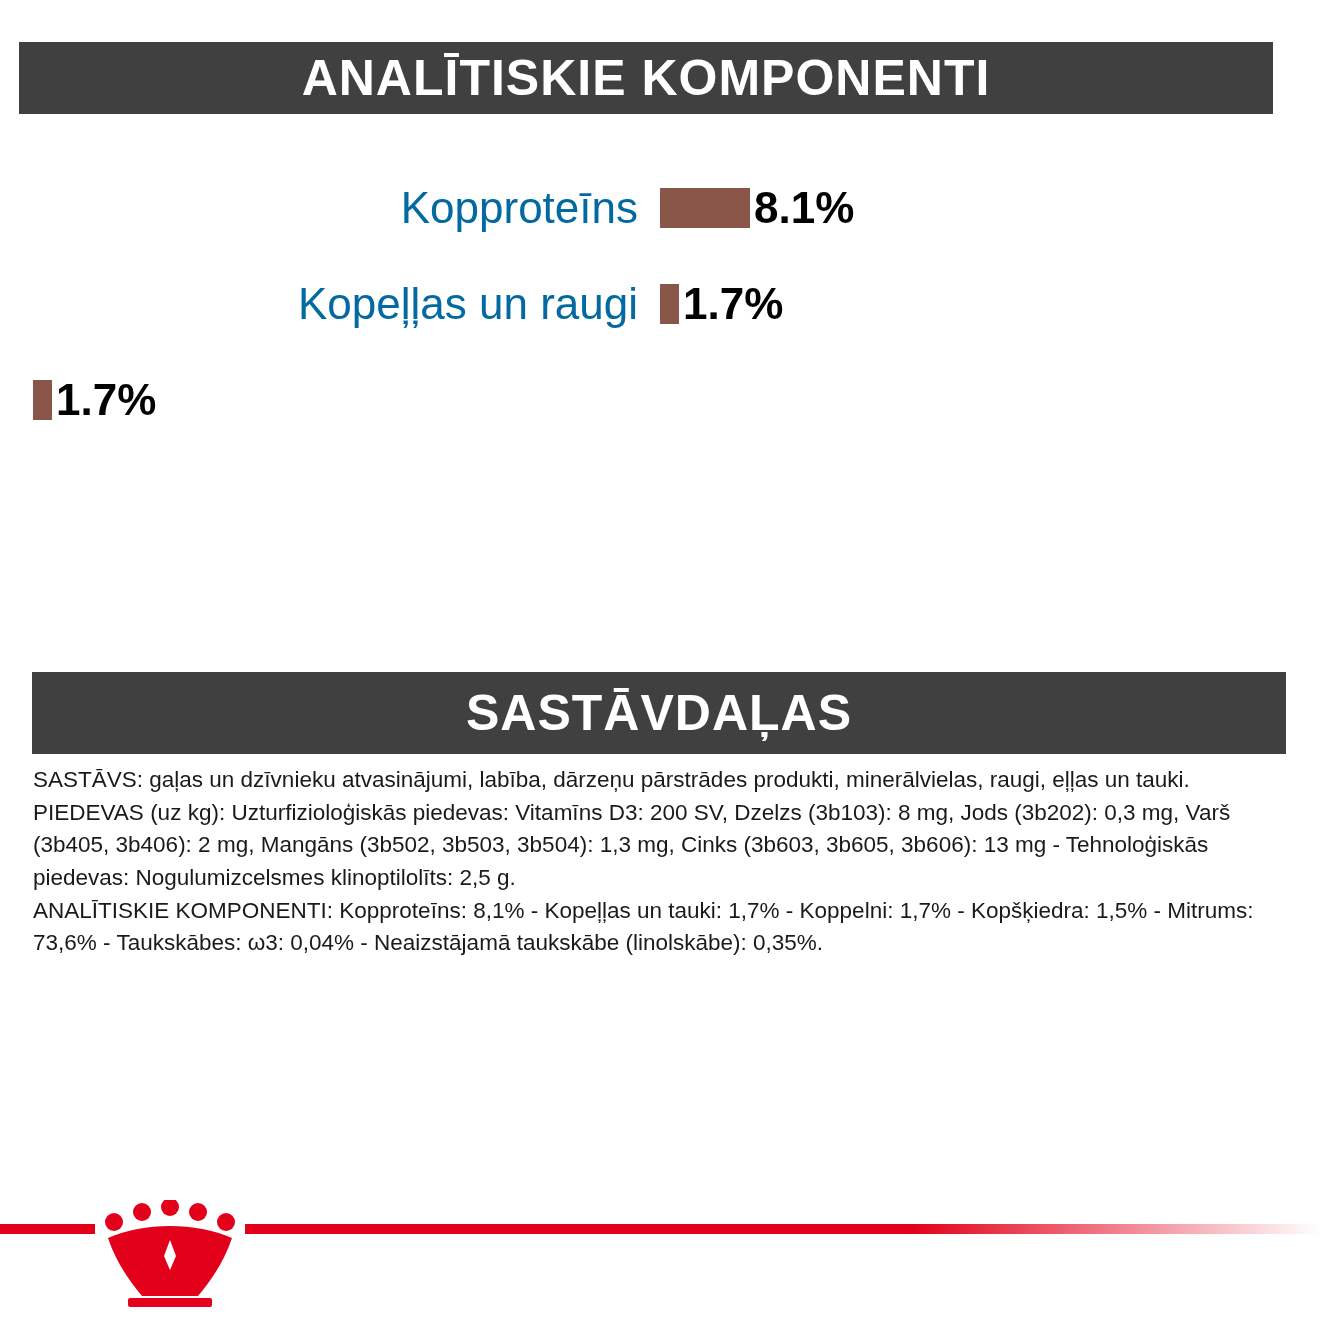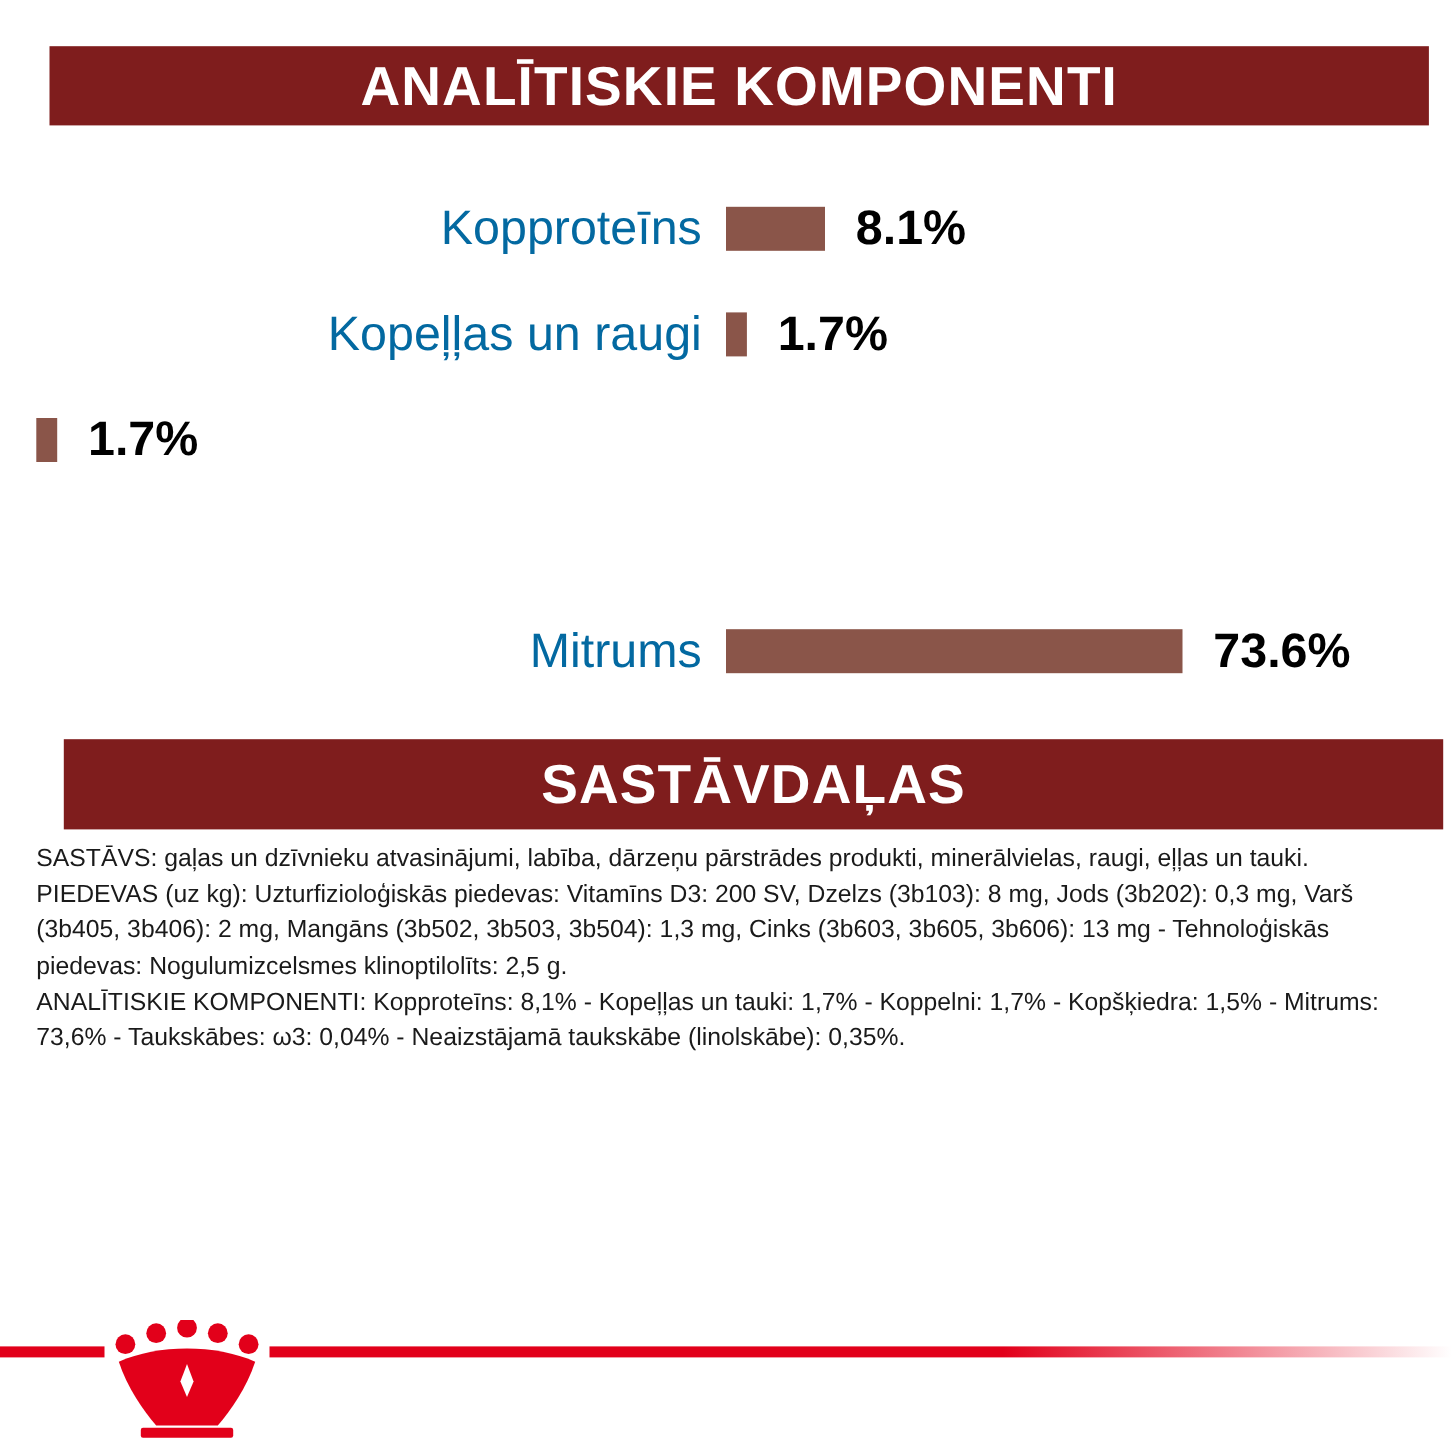--- a/index.html
+++ b/index.html
@@ -17,23 +17,23 @@
 
   .page {
     position: relative;
     width: 1320px;
     height: 1320px;
   }
 
   
   .section-bar {
     position: absolute;
-    left: 45px;
+    left: 19px;
     width: 1254px;
-    background: #7f1d1d;
+    background: #404040;
     color: #ffffff;
     text-align: center;
     font-weight: bold;
     letter-spacing: 1px;
     display: flex;
     align-items: center;
     justify-content: center;
   }
   #bar-analytical {
     top: 42px;
@@ -74,21 +74,21 @@
     flex: 1;
   }
   .row-bar {
     height: 40px;
     background: #8a5549;
   }
   .row-value {
     font-size: 44px;
     font-weight: bold;
     color: #000000;
-    padding-left: 28px;
+    padding-left: 4px;
     white-space: nowrap;
   }
 
   
   .composition {
     position: absolute;
     top: 764px;
     left: 33px;
     width: 1254px;
     font-size: 22.5px;
@@ -159,27 +159,20 @@
     <div class="chart-row">
       <div class="row-bar-wrap">
         <div class="row-bar" style="width:19px;"></div>
         <div class="row-value">1.7%</div>
       </div>
     </div>
 
     <div class="chart-row">
     </div>
 
-    <div class="chart-row">
-      <div class="row-label">Mitrums</div>
-      <div class="row-bar-wrap">
-        <div class="row-bar" style="width:415px;"></div>
-        <div class="row-value">73.6%</div>
-      </div>
-    </div>
 
   </div>
 
   <div class="section-bar" id="bar-composition">SASTĀVDAĻAS</div>
 
   <div class="composition">
     <p>SASTĀVS: gaļas un dzīvnieku atvasinājumi, labība, dārzeņu pārstrādes produkti, minerālvielas, raugi, eļļas un tauki.</p>
     <p>PIEDEVAS (uz kg): Uzturfizioloģiskās piedevas: Vitamīns D3: 200 SV, Dzelzs (3b103): 8 mg, Jods (3b202): 0,3 mg, Varš (3b405, 3b406): 2 mg, Mangāns (3b502, 3b503, 3b504): 1,3 mg, Cinks (3b603, 3b605, 3b606): 13 mg - Tehnoloģiskās piedevas: Nogulumizcelsmes klinoptilolīts: 2,5 g.</p>
     <p>ANALĪTISKIE KOMPONENTI: Kopproteīns: 8,1% - Kopeļļas un tauki: 1,7% - Koppelni: 1,7% - Kopšķiedra: 1,5% - Mitrums: 73,6% - Taukskābes: ω3: 0,04% - Neaizstājamā taukskābe (linolskābe): 0,35%.</p>
   </div>

